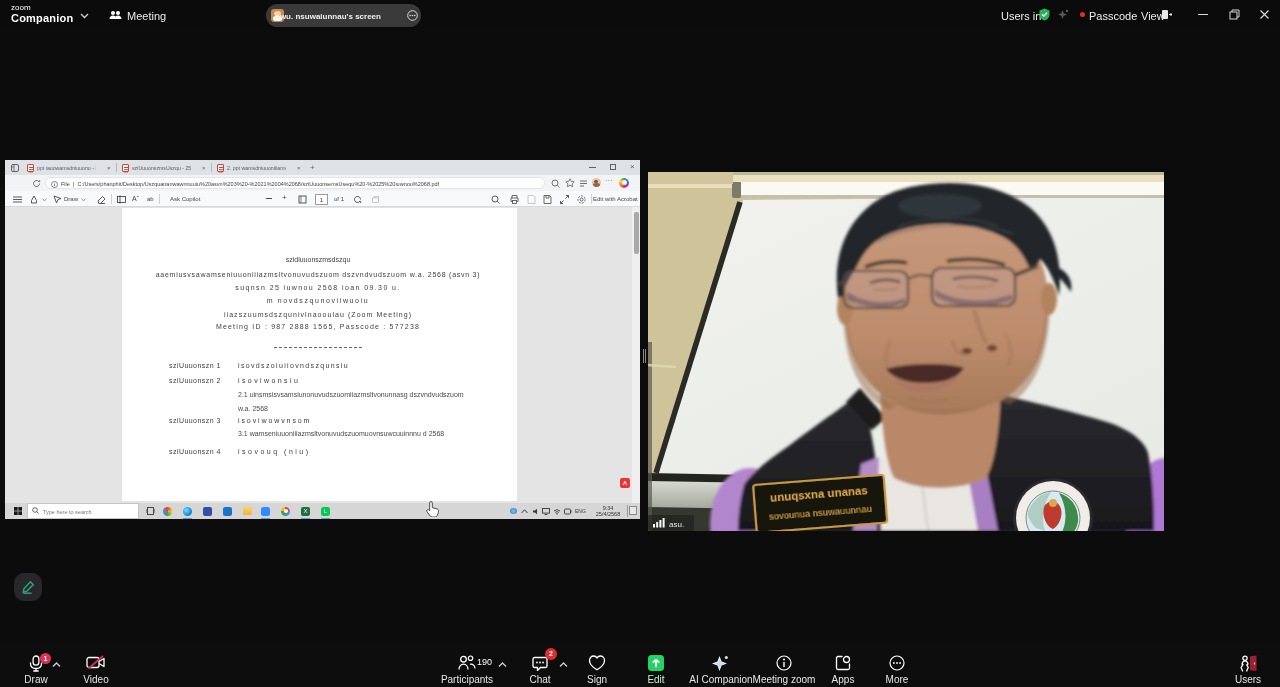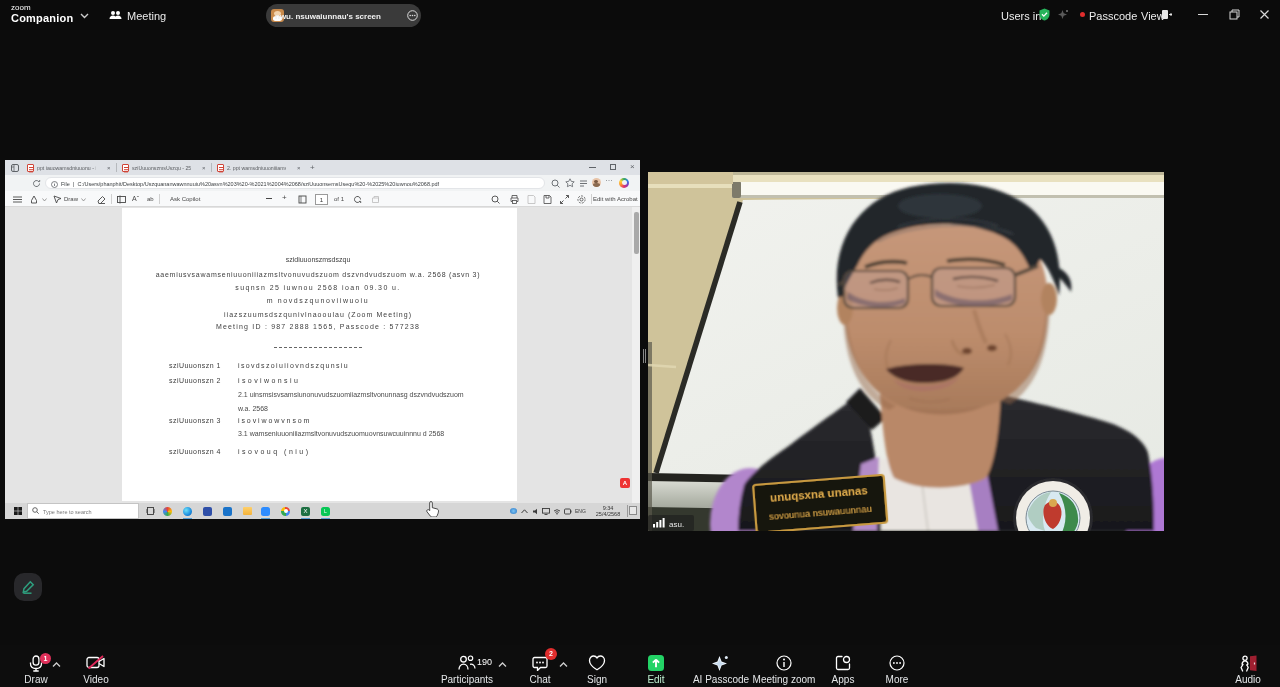--- a/index.html
+++ b/index.html
@@ -535,21 +535,21 @@
         </svg>
       <div class="lbl" style="color:#bdeecf;">Edit</div>
     </div>
 
     <div class="titem" style="left:701px;width:40px;">
       <svg width="19" height="18" viewBox="0 0 19 18">
           <path d="M8 1l2.1 5.4L15.5 8.5l-5.4 2.1L8 16l-2.1-5.4L.5 8.5l5.4-2.1z" fill="#eef4fb"></path>
           <path d="M8 3.5l1.5 3.9 3.9 1.1-3.9 1.5L8 13.8 6.5 9.9 2.7 8.5l3.8-1.1z" fill="#c9ddf0"></path>
           <circle cx="14.8" cy="2.6" r="1.5" fill="#dfeaf5"></circle>
         </svg>
-      <div class="lbl">AI Passcode</div>
+      <div class="lbl">AI Companion</div>
     </div>
 
     <div class="titem" style="left:764px;width:40px;">
       <svg width="16" height="16" viewBox="0 0 16 16">
           <circle cx="8" cy="8" r="7" stroke="#fff" stroke-width="1.2" fill="none"></circle>
           <circle cx="8" cy="4.6" r="1" fill="#fff"></circle>
           <path d="M8 7v5" stroke="#fff" stroke-width="1.4"></path>
         </svg>
       <div class="lbl">Meeting zoom</div>
     </div>
@@ -572,16 +572,16 @@
       <div class="lbl">More</div>
     </div>
 
     <div class="titem" style="left:1228px;width:40px;">
       <svg width="20" height="17" viewBox="0 0 20 17">
           <path d="M12 1.2l6.5-.7v15.5l-6.5-.7z" fill="#9e1f30"></path>
           <path d="M16.5 7.5v2" stroke="#e8dada" stroke-width="1.2"></path>
           <circle cx="7" cy="3.2" r="2.1" stroke="#fff" stroke-width="1.3" fill="none"></circle>
           <path d="M4 9c.4-2.1 1.7-3.2 3-3.2S9.6 6.9 10 9l-1.3 1.1M5 9.4l-1.9 3.1L4.6 16M9 10l1.2 2.5L8.7 16" stroke="#fff" stroke-width="1.3" fill="none" stroke-linecap="round"></path>
         </svg>
-      <div class="lbl">Audio</div>
+      <div class="lbl">Users</div>
     </div>
   </div>
 </div>
 
 </body></html>

